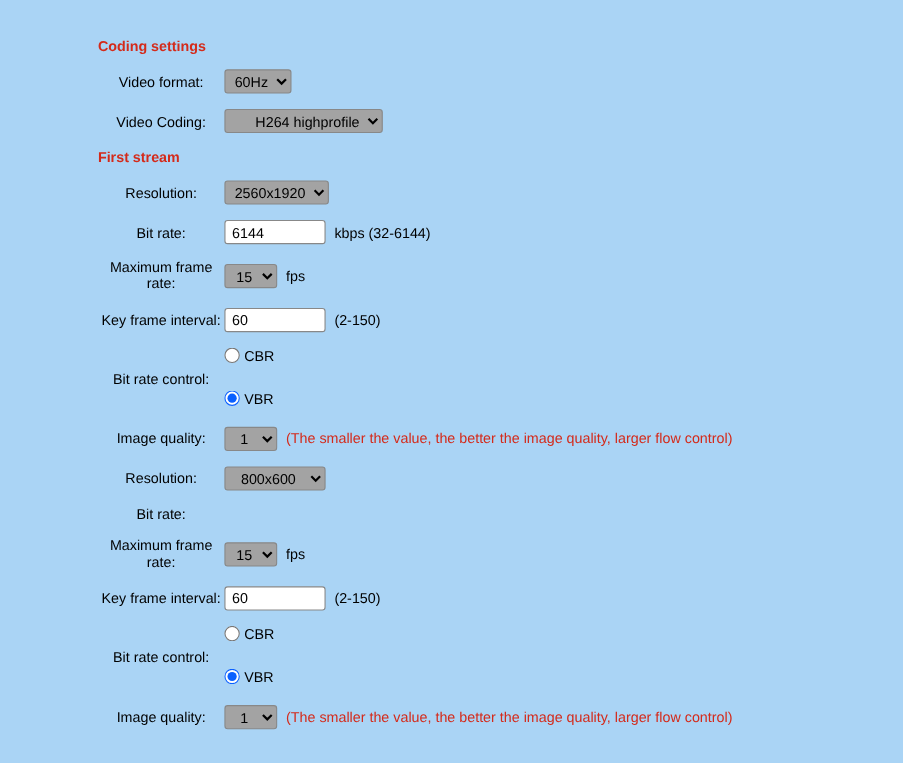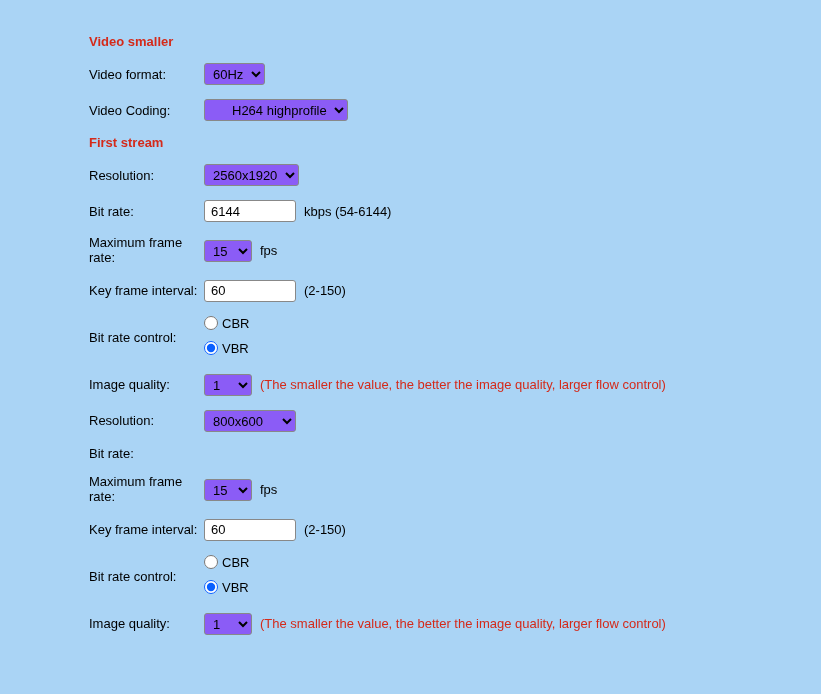--- a/index.html
+++ b/index.html
@@ -23,38 +23,40 @@
     }
     .row {
       display: flex;
       align-items: center;
       margin-bottom: 14px;
     }
     .label {
       width: 115px;
       flex: none;
       color: #000;
+      text-align: center;
     }
     .label.two-line {
       line-height: 1.15;
     }
     .ctrl {
       display: flex;
       align-items: center;
       gap: 8px;
       flex-wrap: wrap;
     }
     select {
       font-family: Arial, Helvetica, sans-serif;
       font-size: 13px;
-      background: #8b5cf6;
+      background: #a3a3a3;
       border: 1px solid #888;
       border-radius: 3px;
       padding: 2px 4px;
       height: 22px;
+      text-align: center;
     }
     input[type="text"] {
       font-family: Arial, Helvetica, sans-serif;
       font-size: 13px;
       background: #fff;
       border: 1px solid #888;
       border-radius: 3px;
       padding: 2px 6px;
       width: 92px;
       height: 22px;
@@ -65,31 +67,31 @@
       width: 14px;
       height: 14px;
     }
     .hint {
       color: #000;
     }
     .hint-red {
       color: #d42a1a;
     }
     .radio-row { display:flex; align-items:center; margin-bottom: 4px; }
-    .radio-group { display:flex; flex-direction: column; gap: 6px;}
+    .radio-group { display:flex; flex-direction: column; gap: 20px;}
     .sel-med { min-width: 92px; }
     .sel-wide { min-width: 130px; padding-left: 23px; }
     .sel-sm { min-width: 48px; }
   </style>
 </head>
 <body>
 
 <div class="wrap">
 
-  <div class="section-header">Video smaller</div>
+  <div class="section-header">Coding settings</div>
 
   <div class="row">
     <div class="label">Video format:</div>
     <div class="ctrl">
       <select>
         <option>60Hz</option>
       </select>
     </div>
   </div>
 
@@ -110,21 +112,21 @@
       <select class="sel-med">
         <option>2560x1920</option>
       </select>
     </div>
   </div>
 
   <div class="row">
     <div class="label">Bit rate:</div>
     <div class="ctrl">
       <input type="text" value="6144" style="">
-      <span class="hint">kbps (54-6144)</span>
+      <span class="hint">kbps (32-6144)</span>
     </div>
   </div>
 
   <div class="row">
     <div class="label two-line">Maximum frame rate:</div>
     <div class="ctrl">
       <select class="sel-sm">
         <option>15</option>
       </select>
       <span class="hint">fps</span>

